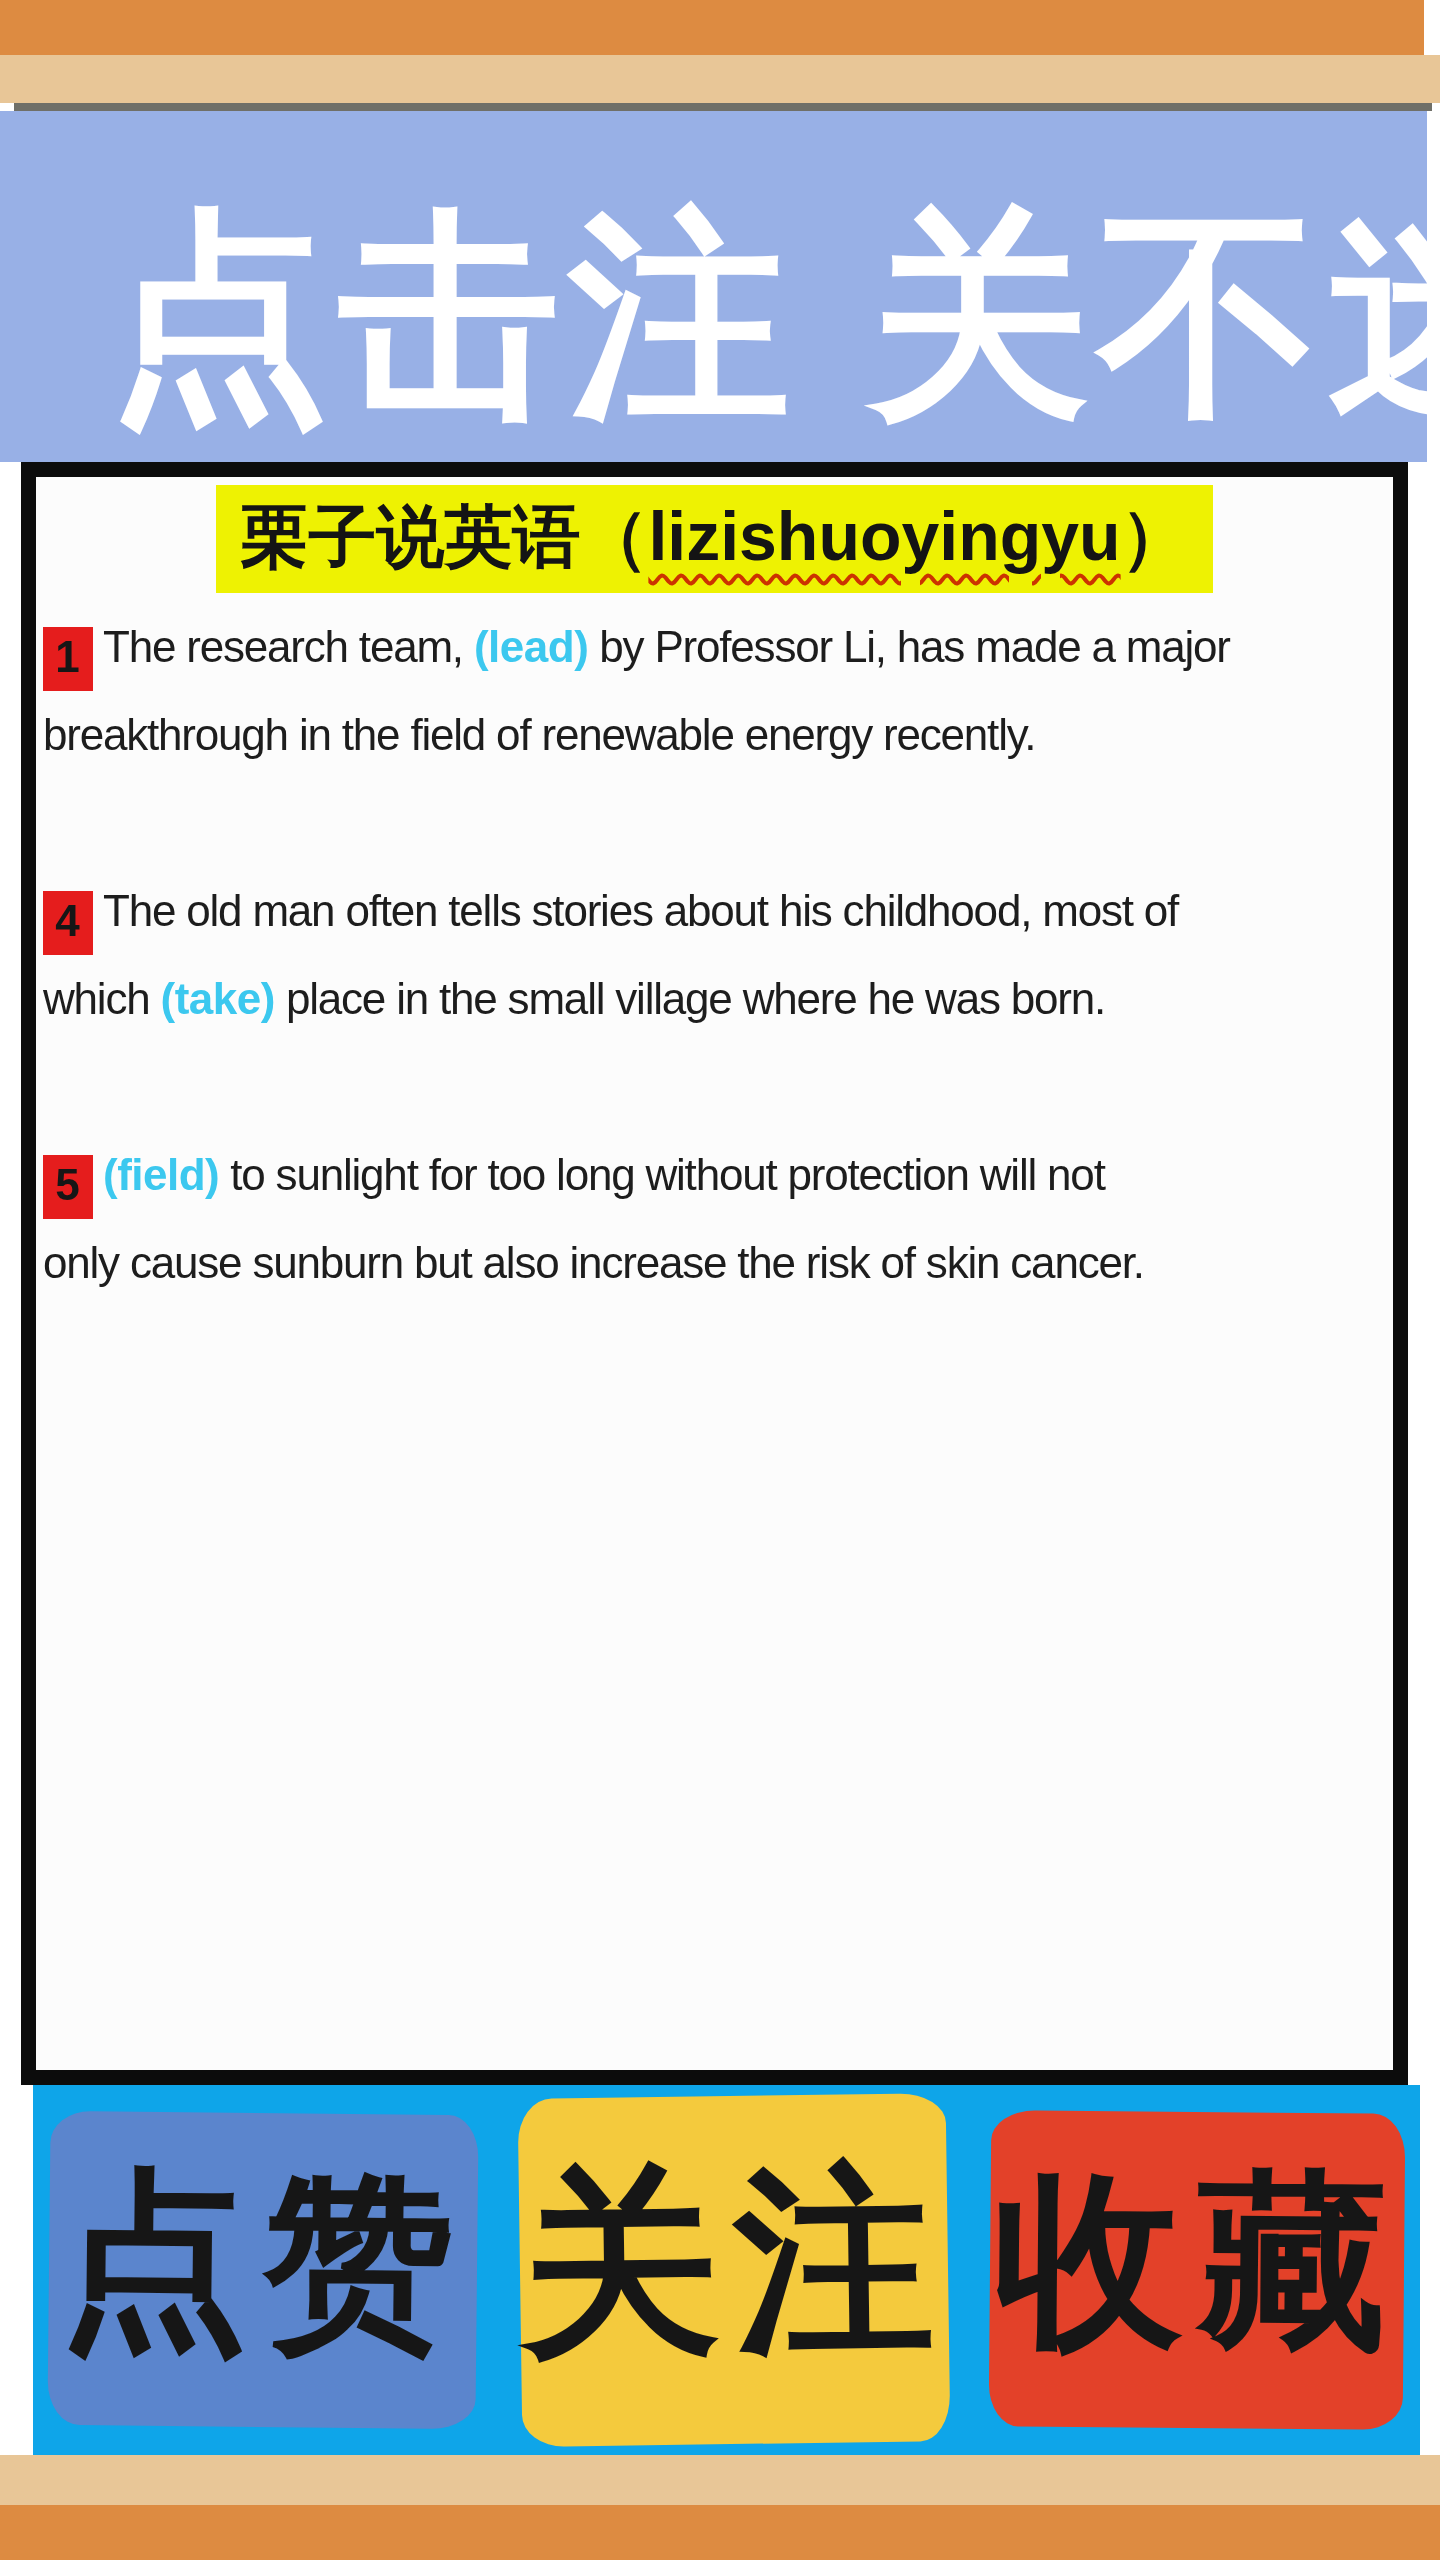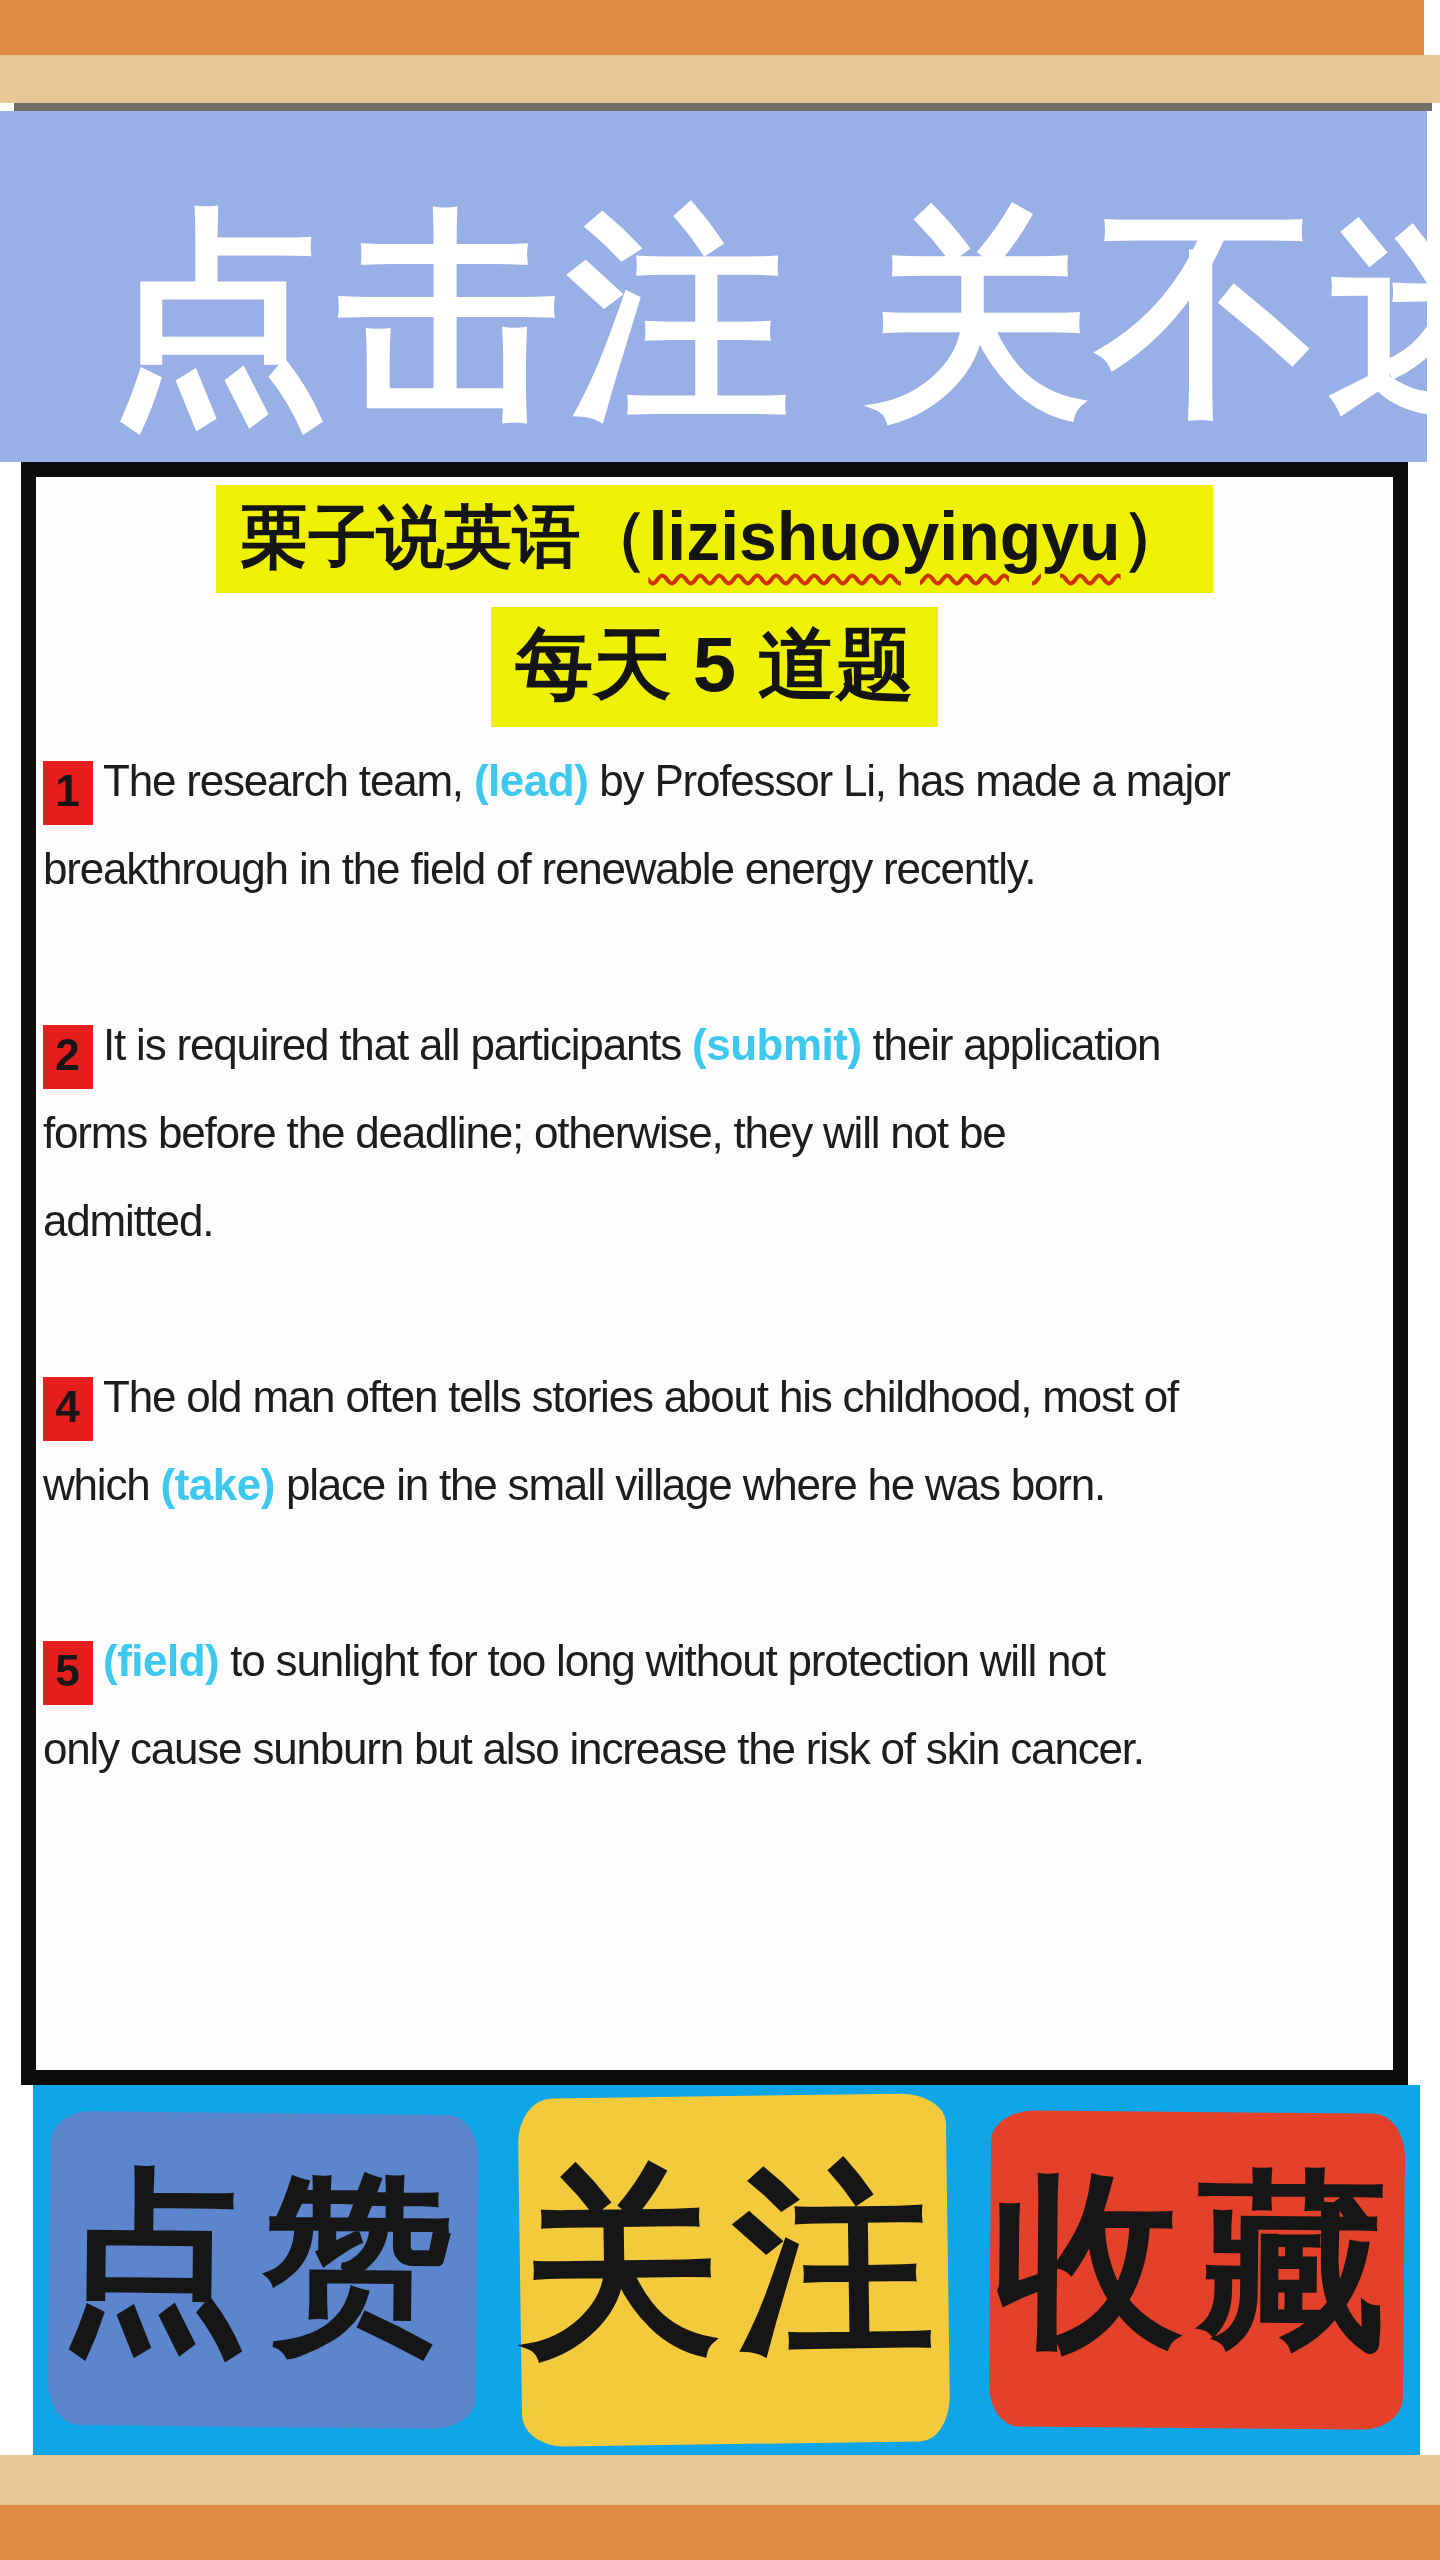--- a/index.html
+++ b/index.html
@@ -94,33 +94,25 @@
 <div class="banner">
   <div class="banner-text">点击注 关不迷路</div>
 </div>
 
 <div class="content-box">
 
   <div class="title-row first">
     <span class="hl t1"><span>栗子说英语（</span><span class="squiggle">lizishuoyingyu</span><span>）</span></span>
   </div>
 
-  <div class="title-row second">
-    <span class="hl t2">每天 5 道题</span>
-  </div>
 
   <div class="questions">
       <div class="q">
         <div class="q-line"><span class="num">1</span><span class="seg">The research team, </span><span class="verb">(lead)</span><span class="seg"> by Professor Li, has made a major</span></div>
         <div class="q-line"><span class="seg">breakthrough in the field of renewable energy recently.</span></div>
-      </div>
-      <div class="q">
-        <div class="q-line"><span class="num">2</span><span class="seg">It is required that all participants </span><span class="verb">(submit)</span><span class="seg"> their application</span></div>
-        <div class="q-line"><span class="seg">forms before the deadline; otherwise, they will not be</span></div>
-        <div class="q-line"><span class="seg">admitted.</span></div>
       </div>
       <div class="q">
         <div class="q-line"><span class="num">4</span><span class="seg">The old man often tells stories about his childhood, most of</span></div>
         <div class="q-line"><span class="seg">which </span><span class="verb">(take)</span><span class="seg"> place in the small village where he was born.</span></div>
       </div>
       <div class="q">
         <div class="q-line"><span class="num">5</span><span class="verb">(field)</span><span class="seg"> to sunlight for too long without protection will not</span></div>
         <div class="q-line"><span class="seg">only cause sunburn but also increase the risk of skin cancer.</span></div>
       </div>
     </div>

